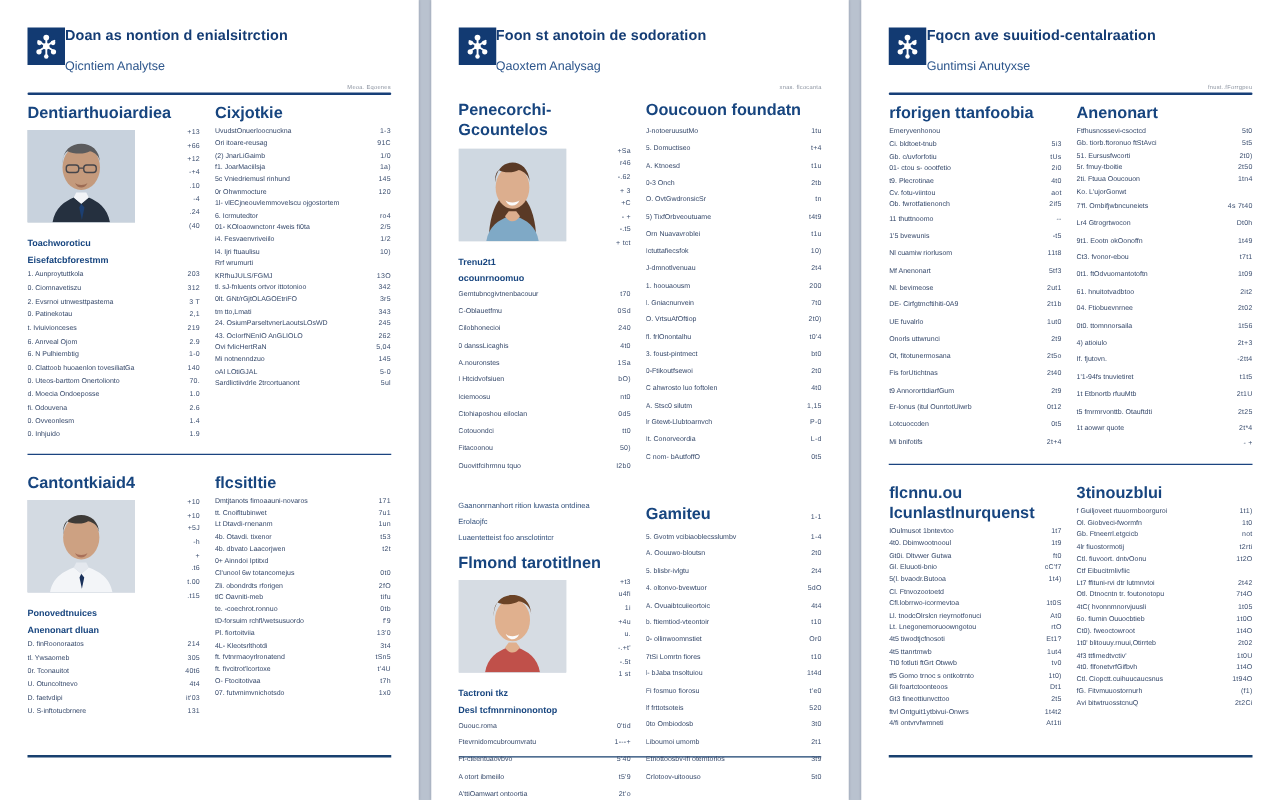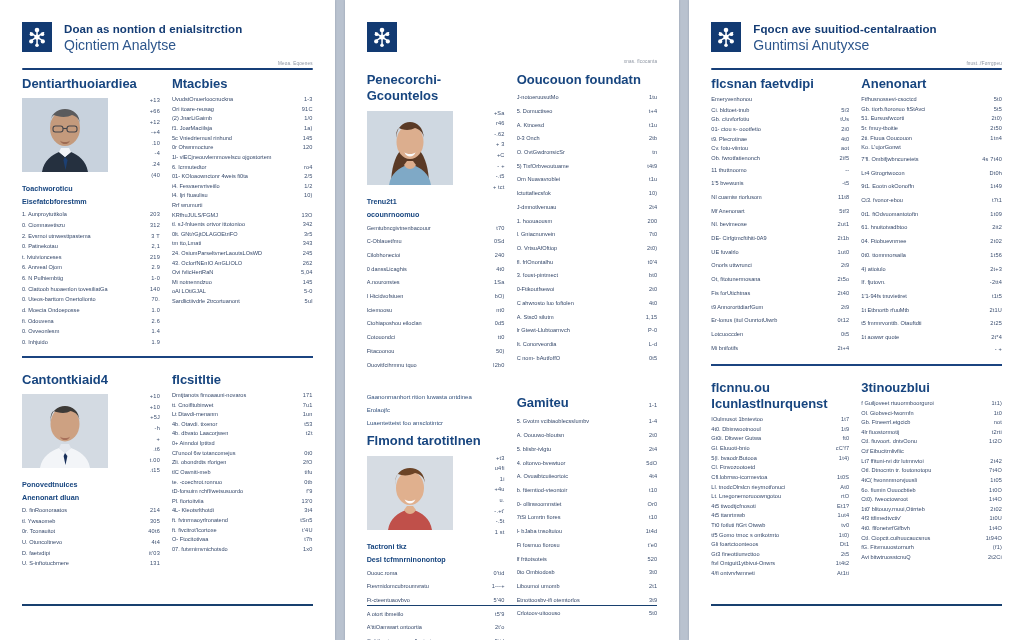--- a/index.html
+++ b/index.html
@@ -24,37 +24,37 @@
     display:flex;flex-direction:column;
   }
   .page-inner{
     padding:22px 22px 0 22px;
     flex:1 1 auto;
     display:flex;flex-direction:column;
     min-height:0;
   }
 
   
-  .pg-header{display:flex;align-items:flex-start;gap:12px;}
+  .pg-header{display:flex;align-items:flex-start;gap:0;}
   .logo-mark{
     width:30px;height:30px;flex:0 0 30px;
     background:#123a72;
     position:relative;
     display:block;
   }
   .logo-mark svg{position:absolute;inset:0;width:100%;height:100%;}
   .title-wrap{padding-top:1px;min-width:0;}
   .doc-title{
     font-size:11.5px;font-weight:bold;color:#143c74;
     letter-spacing:.1px;line-height:1.15;
     white-space:nowrap;overflow:hidden;
     filter:blur(.62px);
   }
   .doc-subtitle{
-    font-size:14px;color:#2d568c;line-height:1.2;margin-top:1px;
+    font-size:10px;color:#2d568c;line-height:1.2;margin-top:12px;
     white-space:nowrap;overflow:hidden;
     filter:blur(.62px);
   }
   .meta-line{
     text-align:right;font-size:4.6px;color:#8b93a0;
     margin-top:7px;letter-spacing:.2px;
     filter:blur(.55px);
   }
   .rule-top{
     height:2px;background:#173f78;margin-top:2px;
@@ -250,21 +250,21 @@
                 <span class="val">1.4</span>
               </div>
             <div class="row">
                 <span class="lbl">0. Inhjuido</span>
                 <span class="val">1.9</span>
               </div>
           </div>
         </div>
 
         <div class="col col-wide">
-          <div class="sec-head">Mtacbies</div>
+          <div class="sec-head">Cixjotkie</div>
           <div class="rows">
             <div class="row tight">
                 <span class="lbl">UvudstOnuerloocnuckna</span>
                 <span class="val">1-3</span>
               </div>
             <div class="row tight">
                 <span class="lbl">Ori itoare-reusag</span>
                 <span class="val">91C</span>
               </div>
             <div class="row tight">
@@ -519,20 +519,24 @@
                 <circle cx="15" cy="15" r="2.6"></circle>
               <circle cx="9.2" cy="19.4" r="2.1"></circle>
                 <circle cx="20.8" cy="19.4" r="2.1"></circle>
               <circle cx="15" cy="23.2" r="1.8"></circle>
               <rect x="14.3" y="7" width="1.5" height="16" rx=".7"></rect>
               <rect x="6.6" y="14.2" width="17" height="1.5" rx=".7" transform="rotate(33 15 15)"></rect>
               <rect x="6.6" y="14.2" width="17" height="1.5" rx=".7" transform="rotate(-33 15 15)"></rect>
             </g>
           </svg>
         </span>
+        <div class="title-wrap">
+          <div class="doc-title">Foon st anotoin de sodoration</div>
+          <div class="doc-subtitle">Qaoxtem Analysag</div>
+        </div>
       </div>
       <div class="meta-line">xnas. flcocanta</div>
       <div class="rule-top"></div>
 
       <div class="section">
         <div class="col">
           <div class="sec-head">Penecorchi-Gcountelos</div>
           <div class="stack">
             <div class="left-media">
               <span class="portrait">
@@ -891,21 +895,21 @@
         <div class="title-wrap">
           <div class="doc-title">Fqocn ave suuitiod-centalraation</div>
           <div class="doc-subtitle">Guntimsi Anutyxse</div>
         </div>
       </div>
       <div class="meta-line">fnust..fForrgpeu</div>
       <div class="rule-top"></div>
 
       <div class="section">
         <div class="col">
-          <div class="sec-head">flcsnan faetvdipi</div>
+          <div class="sec-head">rforigen ttanfoobia</div>
           <div class="row tight">
               <span class="lbl">Emeryvenhonou</span>
               <span class="val"></span>
             </div>
           <div class="rows">
             <div class="row tight">
                 <span class="lbl">Ci. bldtoet-tnub</span>
                 <span class="val">5i3</span>
               </div>
             <div class="row tight">

